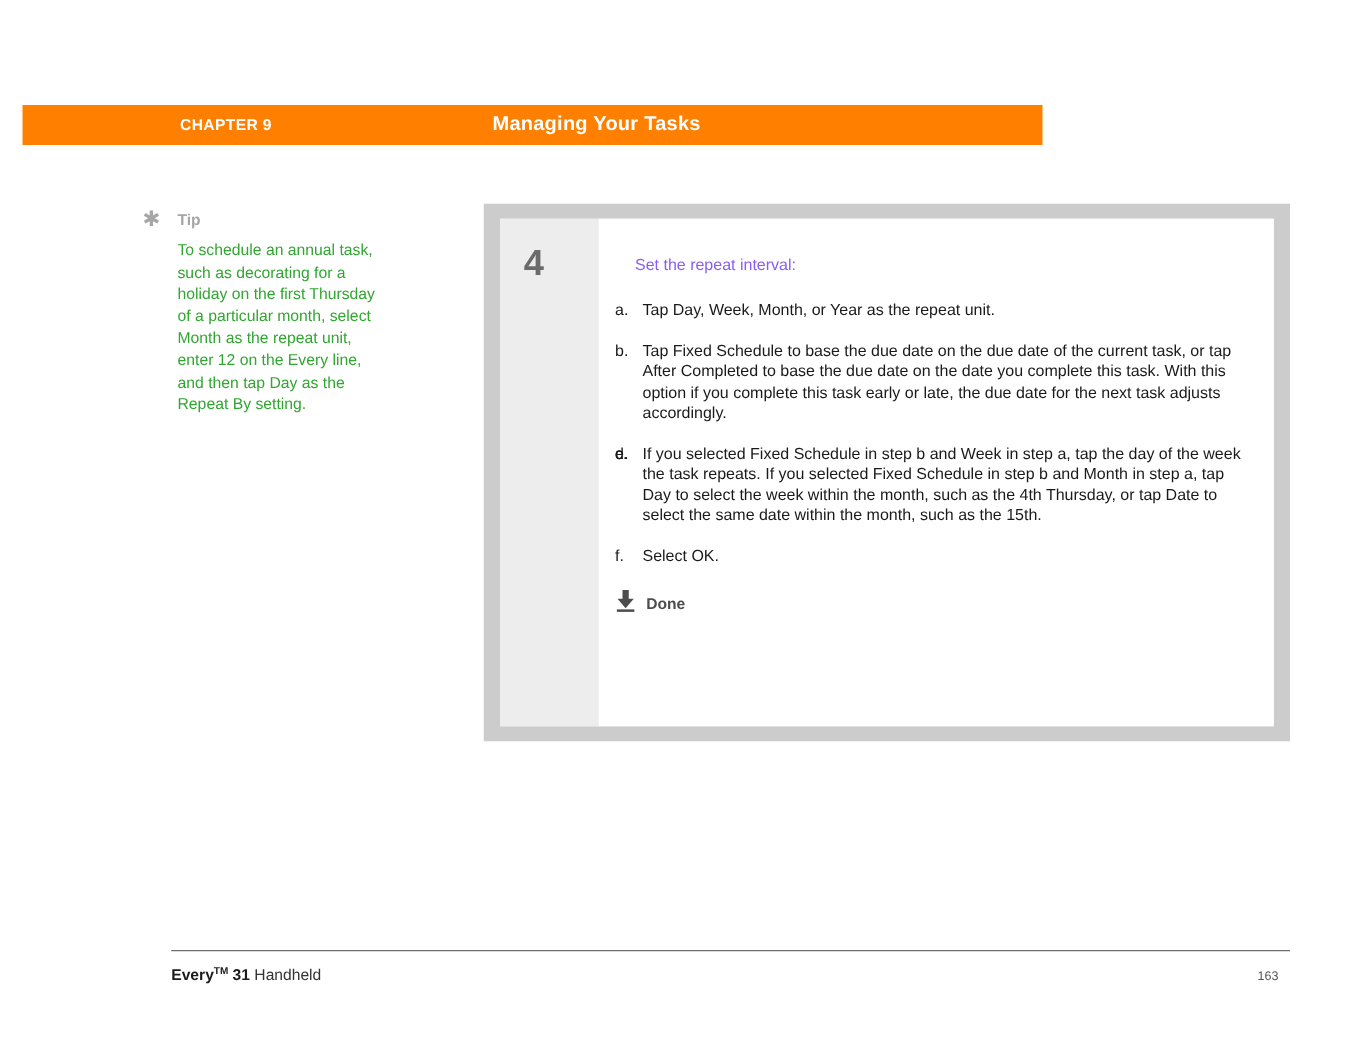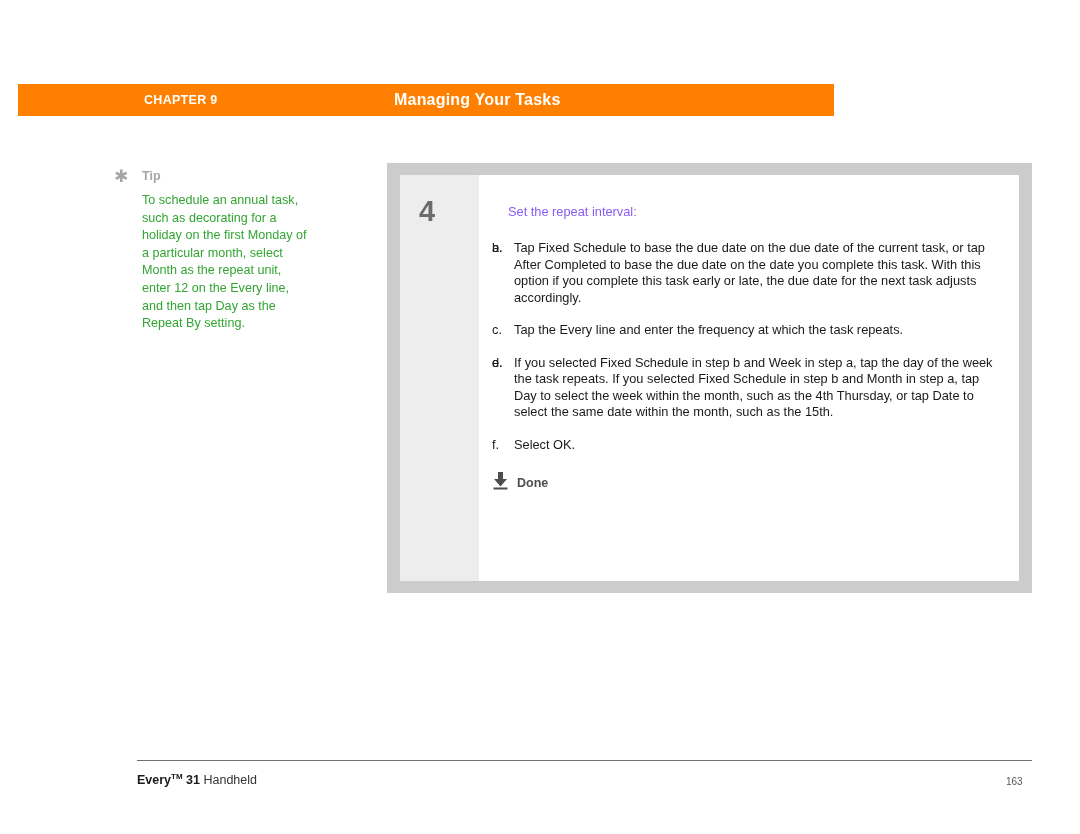--- a/index.html
+++ b/index.html
@@ -215,44 +215,44 @@
 <div class="header-bar">
   <span class="header-chapter">CHAPTER 9</span>
   <span class="header-section">Managing Your Tasks</span>
 </div>
 
 <div class="tip-block">
   <div class="tip-heading">
     <span class="tip-asterisk">✱</span>
     <span class="tip-label">Tip</span>
   </div>
-  <div class="tip-body">To schedule an annual task, such as decorating for a holiday on the first Monday of a particular month, select Month as the repeat unit, enter 12 on the Every line, and then tap Day as the Repeat By setting.</div>
+  <div class="tip-body">To schedule an annual task, such as decorating for a holiday on the first Thursday of a particular month, select Month as the repeat unit, enter 12 on the Every line, and then tap Day as the Repeat By setting.</div>
 </div>
 
 <div class="step-frame">
   <div class="step-inner">
 
     <div class="step-numcol">
       <div class="step-number">4</div>
     </div>
 
     <div class="step-textcol">
       <p class="step-intro">Set the repeat interval:</p>
 
       <ul class="sub-list">
         <li class="sub-item">
           <span class="sub-marker">a.</span>
+          <span>Tap Day, Week, Month, or Year as the repeat unit.</span>
         </li>
         <li class="sub-item">
           <span class="sub-marker">b.</span>
           <span>Tap Fixed Schedule to base the due date on the due date of the current task, or tap After Completed to base the due date on the date you complete this task. With this option if you complete this task early or late, the due date for the next task adjusts accordingly.</span>
         </li>
         <li class="sub-item">
           <span class="sub-marker">c.</span>
-          <span>Tap the Every line and enter the frequency at which the task repeats.</span>
         </li>
         <li class="sub-item">
           <span class="sub-marker">d.</span>
         </li>
         <li class="sub-item">
           <span class="sub-marker">e.</span>
           <span>If you selected Fixed Schedule in step b and Week in step a, tap the day of the week the task repeats. If you selected Fixed Schedule in step b and Month in step a, tap Day to select the week within the month, such as the 4th Thursday, or tap Date to select the same date within the month, such as the 15th.</span>
         </li>
         <li class="sub-item">
           <span class="sub-marker">f.</span>

